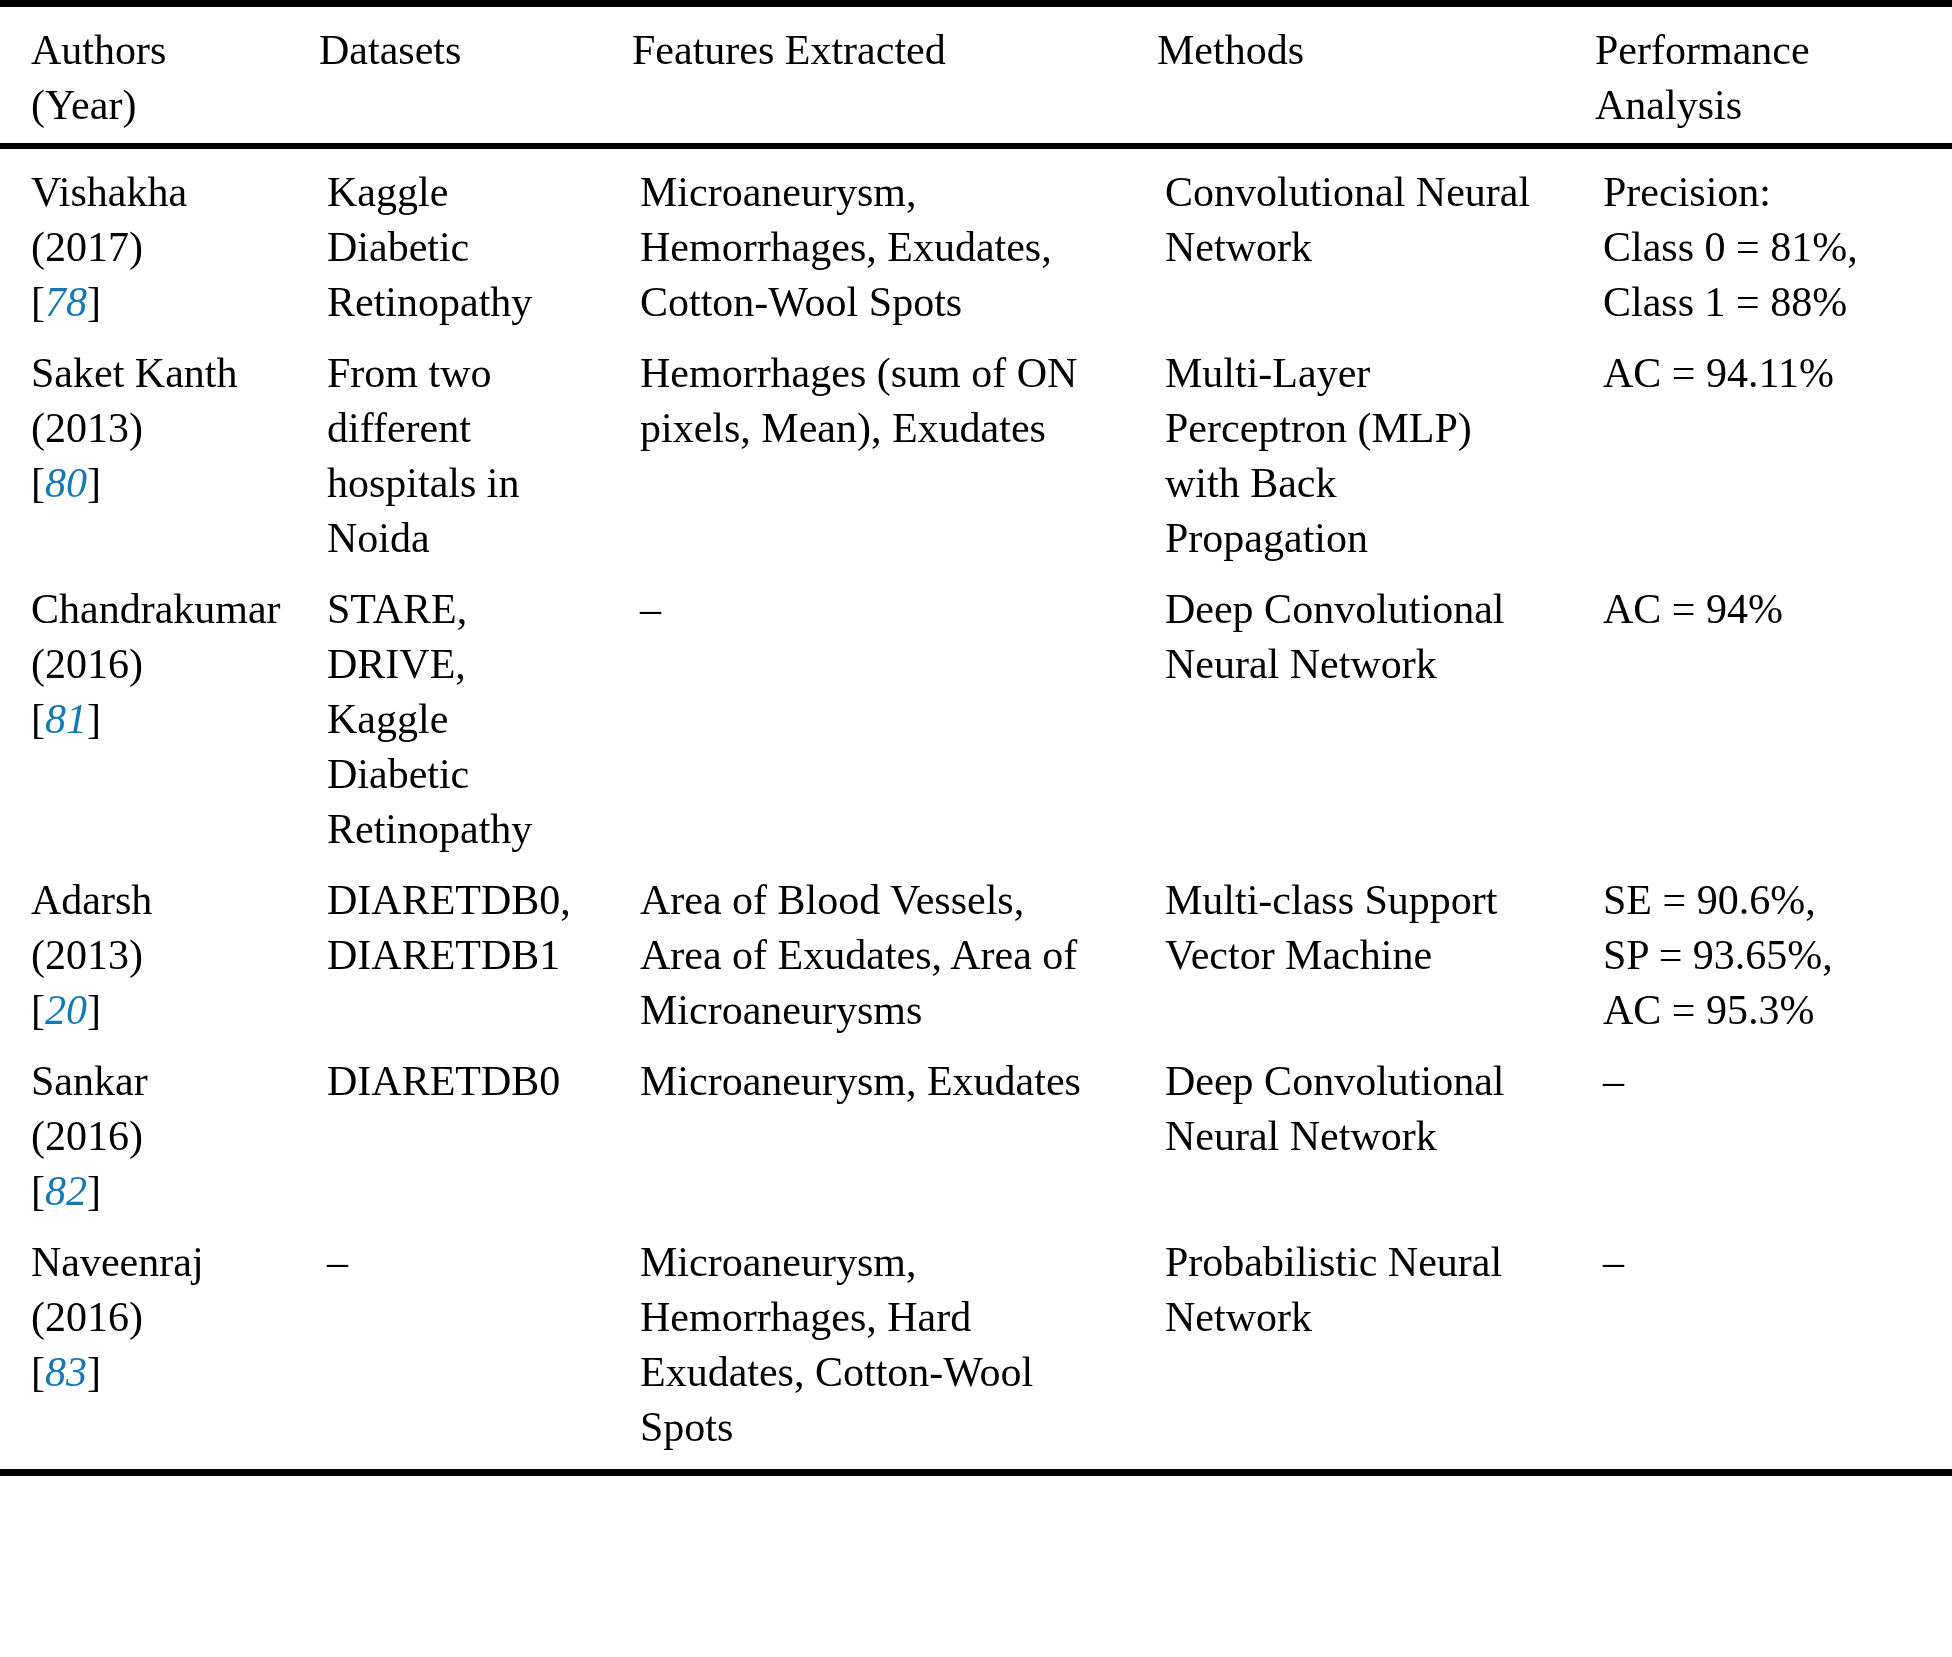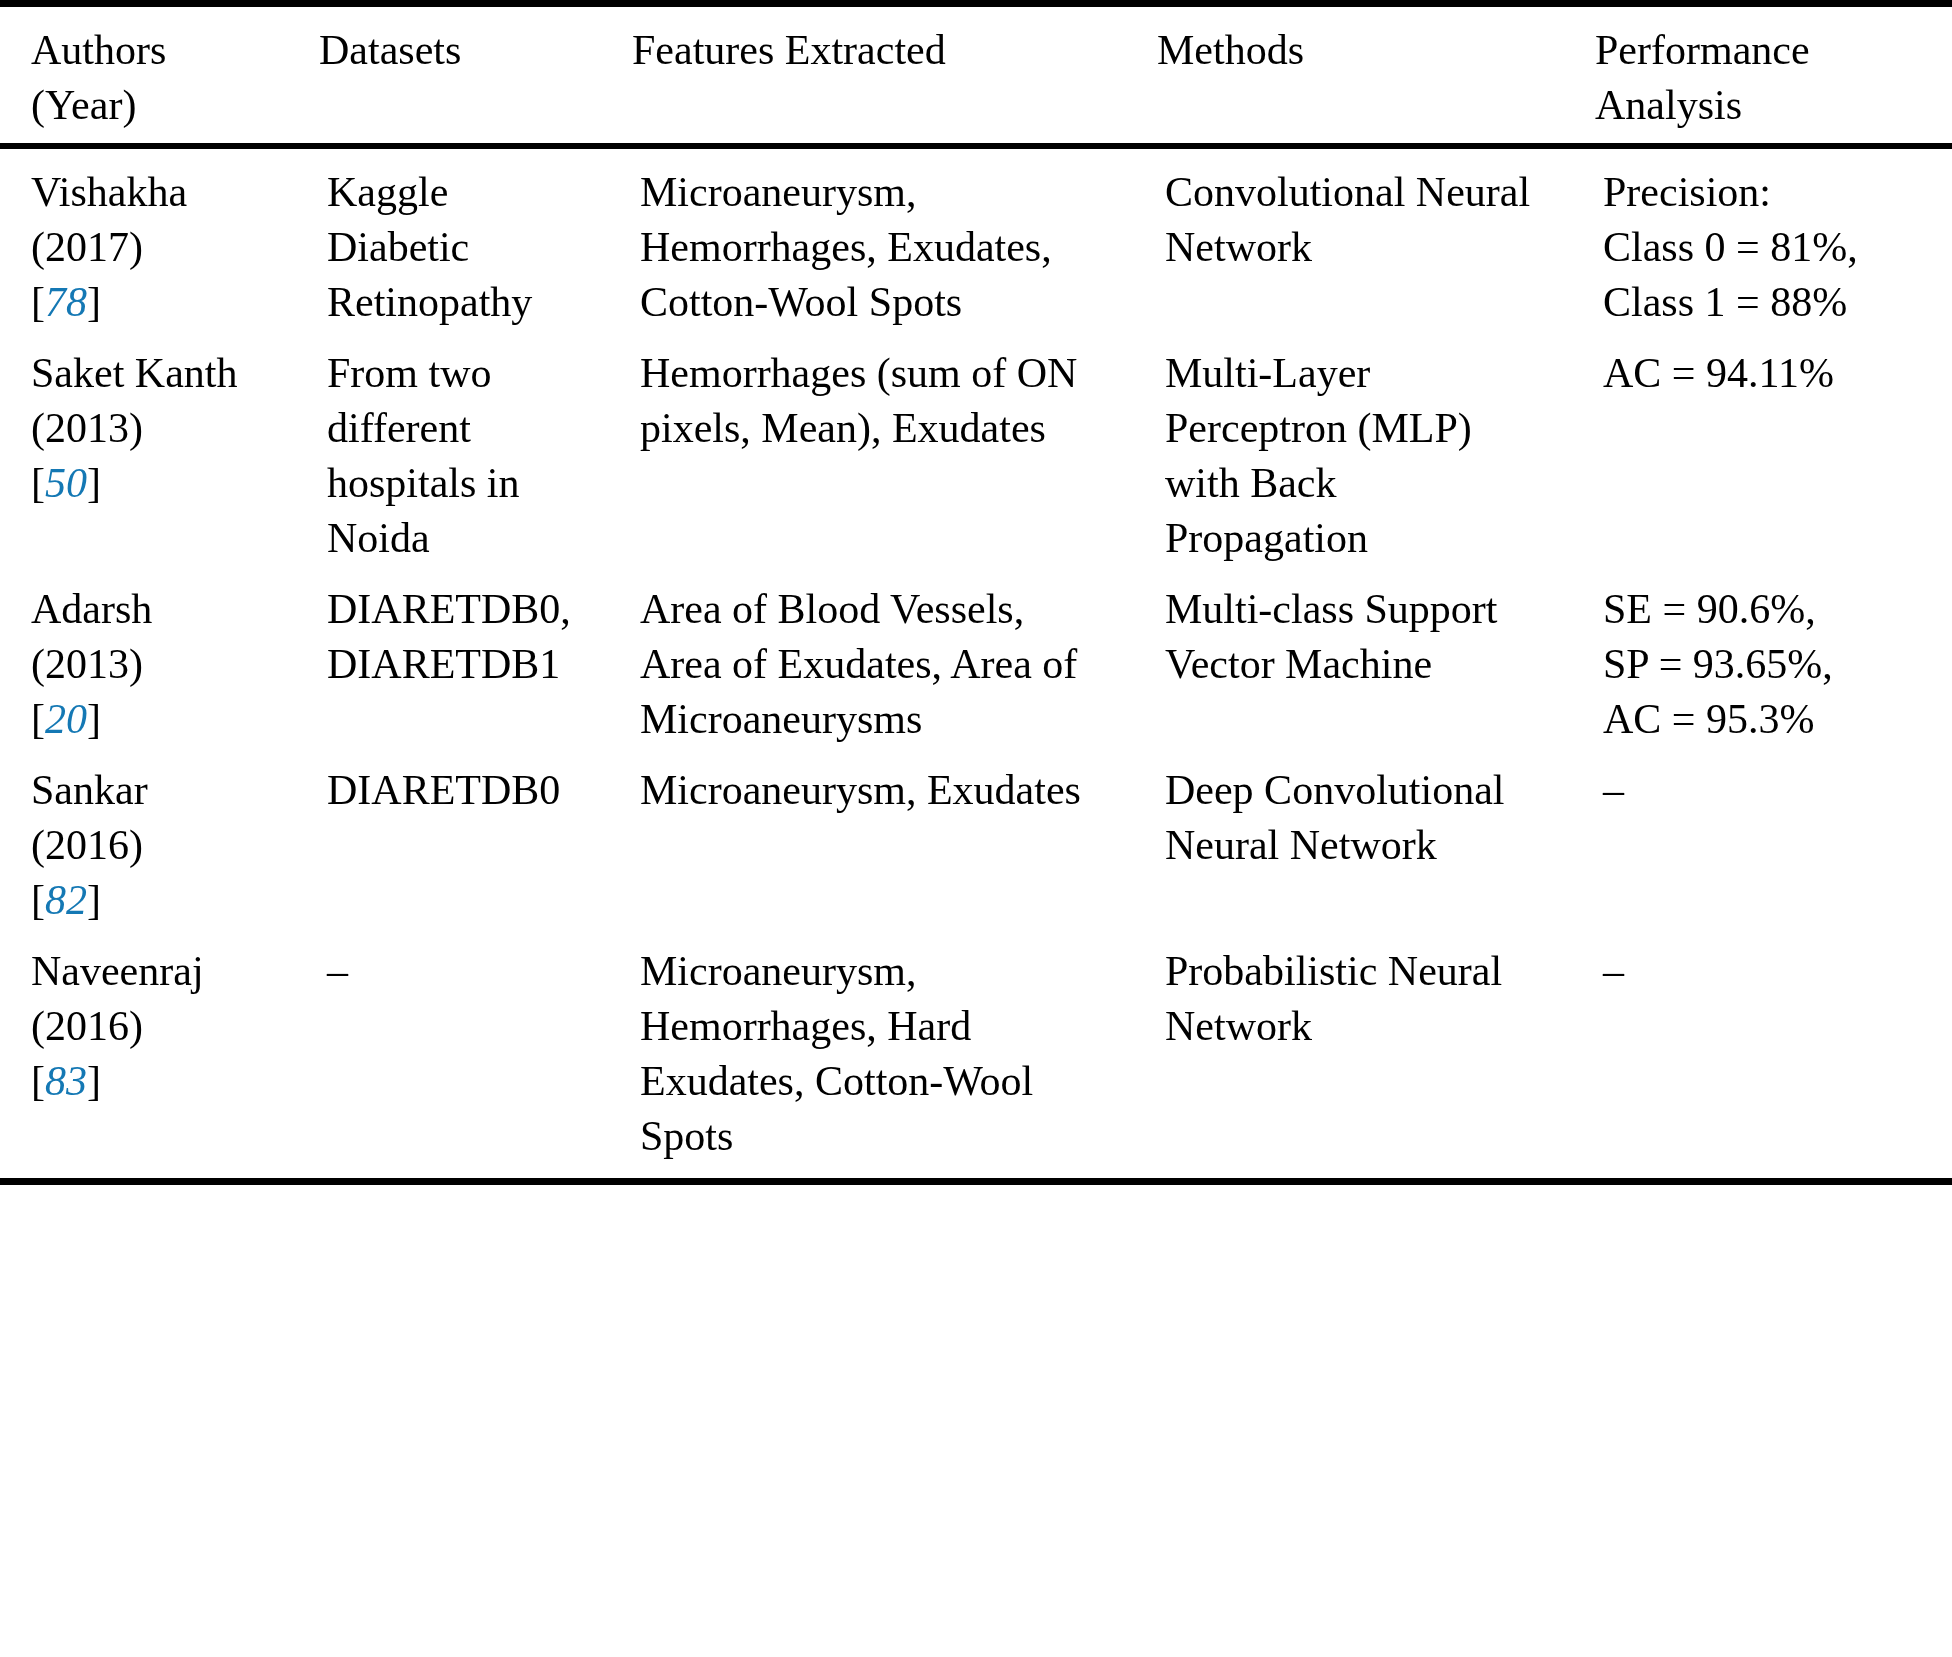--- a/index.html
+++ b/index.html
@@ -87,32 +87,45 @@
 Hemorrhages, Exudates,
 Cotton-Wool Spots</td>
       <td>Convolutional Neural
 Network</td>
       <td>Precision:
 Class 0 = 81%,
 Class 1 = 88%</td>
     </tr>
     <tr>
       <td class="first"><div class="author-name">Saket Kanth
-(2013)</div><div class="ref-line">[<span class="ref-num">50</span>]</div></td>
+(2013)</div><div class="ref-line">[<span class="ref-num">80</span>]</div></td>
       <td>From two
 different
 hospitals in
 Noida</td>
       <td>Hemorrhages (sum of ON
 pixels, Mean), Exudates</td>
       <td>Multi-Layer
 Perceptron (MLP)
 with Back
 Propagation</td>
       <td>AC = 94.11%</td>
+    </tr>
+    <tr>
+      <td class="first"><div class="author-name">Chandrakumar
+(2016)</div><div class="ref-line">[<span class="ref-num">81</span>]</div></td>
+      <td>STARE,
+DRIVE,
+Kaggle
+Diabetic
+Retinopathy</td>
+      <td>–</td>
+      <td>Deep Convolutional
+Neural Network</td>
+      <td>AC = 94%</td>
     </tr>
     <tr>
       <td class="first"><div class="author-name">Adarsh
 (2013)</div><div class="ref-line">[<span class="ref-num">20</span>]</div></td>
       <td>DIARETDB0,
 DIARETDB1</td>
       <td>Area of Blood Vessels,
 Area of Exudates, Area of
 Microaneurysms</td>
       <td>Multi-class Support

